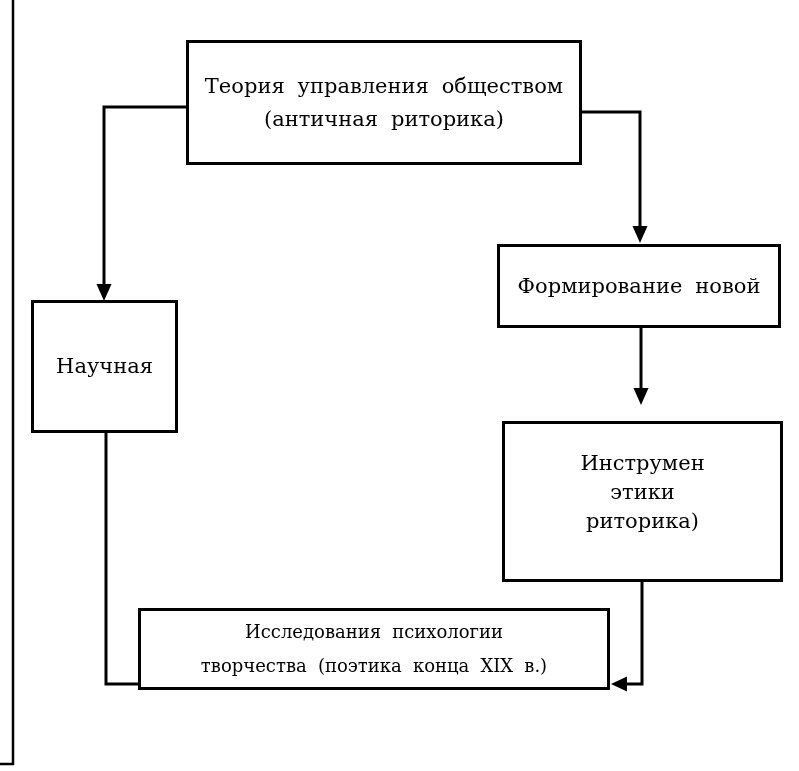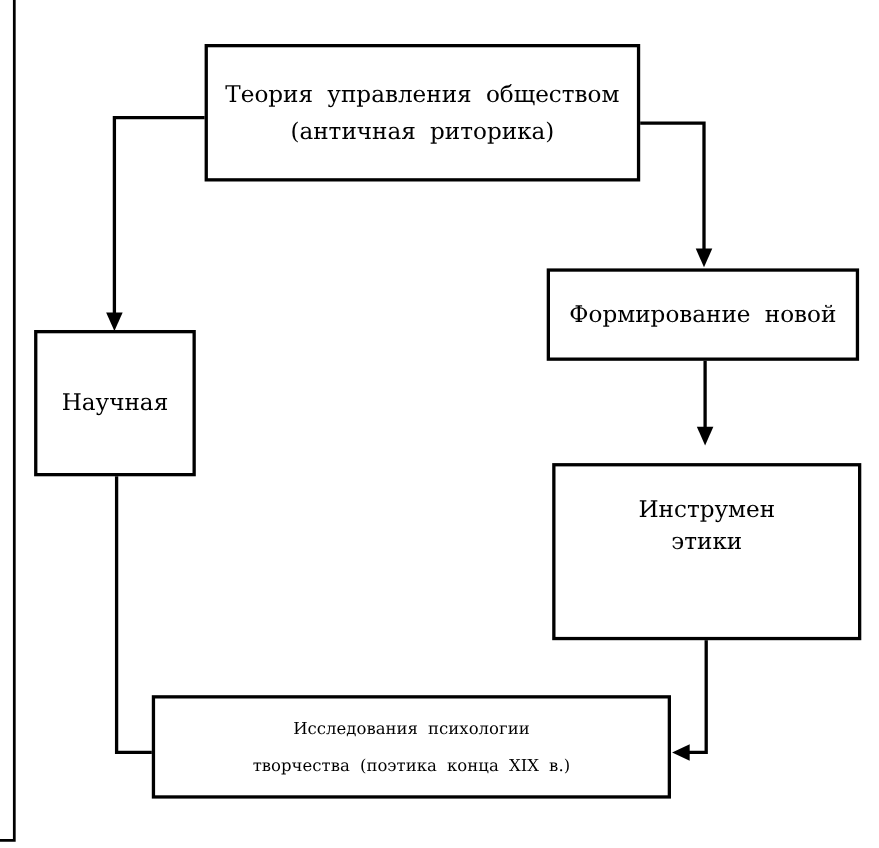--- a/index.html
+++ b/index.html
@@ -52,23 +52,23 @@
     font-size: 21px; line-height: 32px;
   }
   .node-style {
     left: 502px; top: 404px;
     width: 281px; height: 161px;
     justify-content: flex-start;
     padding-top: 25px;
     font-size: 21px; line-height: 29px; margin-top: 17px;
   }
   .node-research {
-    left: 138px; top: 632px;
-    width: 472px; height: 94px;
-    font-size: 15px; line-height: 34px;
+    left: 138px; top: 608px;
+    width: 472px; height: 82px;
+    font-size: 18px; line-height: 34px;
   }
   .node-science {
     left: 31px; top: 300px;
     width: 147px; height: 133px;
     font-size: 21px; line-height: 33px;
   }
 </style>
 </head>
 <body>
 
@@ -99,20 +99,21 @@
     <div class="line">(античная риторика)</div>
   </div>
 
   <div class="node node-ethics">
     <div class="line">Формирование новой</div>
   </div>
 
   <div class="node node-style">
     <div class="line">Инструмен</div>
     <div class="line">этики</div>
+    <div class="line">риторика)</div>
   </div>
 
   <div class="node node-research">
     <div class="line">Исследования психологии</div>
     <div class="line">творчества (поэтика конца XIX в.)</div>
   </div>
 
   <div class="node node-science">
     <div class="line">Научная</div>
   </div>

